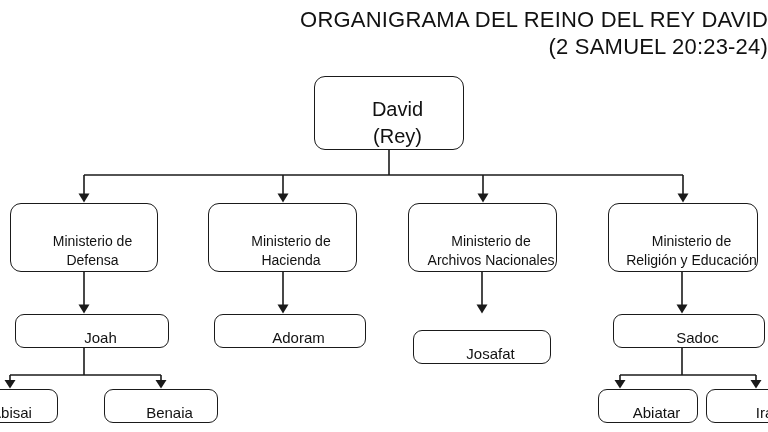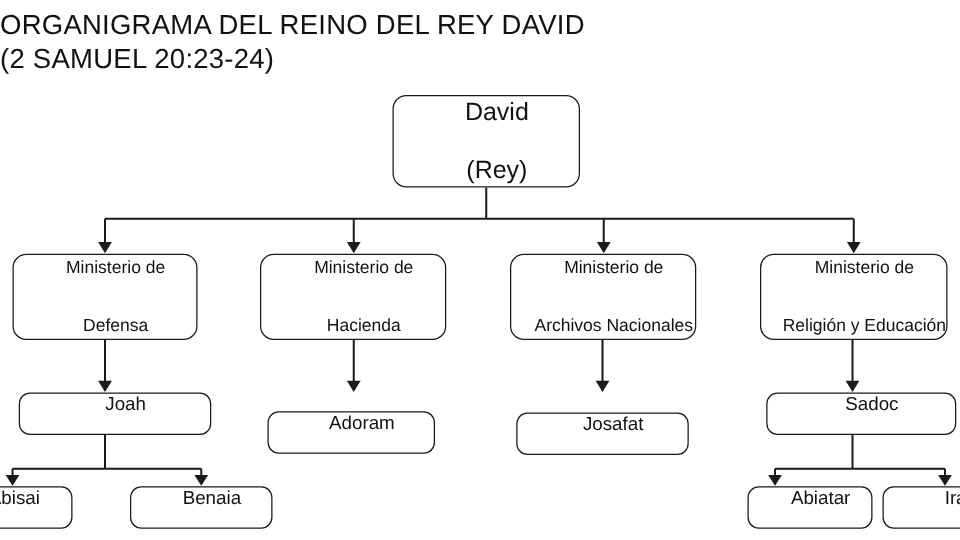--- a/index.html
+++ b/index.html
@@ -7,40 +7,40 @@
     position:relative;
     width:768px;height:432px;
     background:#ffffff;
     overflow:hidden;
     font-family:"Liberation Sans", sans-serif;
     color:#111111;
   }
   .title{
     position:absolute;
     left:0;top:7px;width:768px;
-    text-align:left;
+    text-align:right;
     font-size:22px;
     line-height:1.22;
     color:#111111;
     letter-spacing:0.2px;
   }
   .connectors{
     position:absolute;left:0;top:0;width:768px;height:432px;
   }
   .connectors line{stroke:#1a1a1a;stroke-width:1.6;}
   .connectors polygon{fill:#1a1a1a;}
   .node{
     position:absolute;
     background:#ffffff;
     border:1.6px solid #1a1a1a;
     border-radius:11px;
     display:flex;
     flex-direction:column;
     align-items:center;
-    justify-content:space-between;
+    justify-content:flex-end;
     text-align:center;
     box-sizing:border-box;
     padding-left:17px;
   }
   .lvl0{font-size:20px;line-height:1.32;}
   .lvl1{font-size:14px;line-height:1.4;}
   .lvl2{font-size:15px;line-height:1.2;border-radius:9px;}
   .lvl3{font-size:15px;line-height:1.2;border-radius:9px;}
 </style>
 </head>
@@ -112,21 +112,21 @@
     <span>Archivos Nacionales</span>
   </div>
   <div class="node lvl1" style="left:608px;top:203px;width:150px;height:69px;">
     <span>Ministerio de</span>
     <span>Religión y Educación</span>
   </div>
 
   <div class="node lvl2" style="left:15px;top:314px;width:154px;height:34px;">
     <span>Joah</span>
   </div>
-  <div class="node lvl2" style="left:214px;top:329px;width:134px;height:34px;">
+  <div class="node lvl2" style="left:214px;top:314px;width:152px;height:34px;">
     <span>Adoram</span>
   </div>
   <div class="node lvl2" style="left:413px;top:330px;width:138px;height:34px;">
     <span>Josafat</span>
   </div>
   <div class="node lvl2" style="left:613px;top:314px;width:152px;height:34px;">
     <span>Sadoc</span>
   </div>
 
   <div class="node lvl3" style="left:-52px;top:389px;width:110px;height:34px;">

